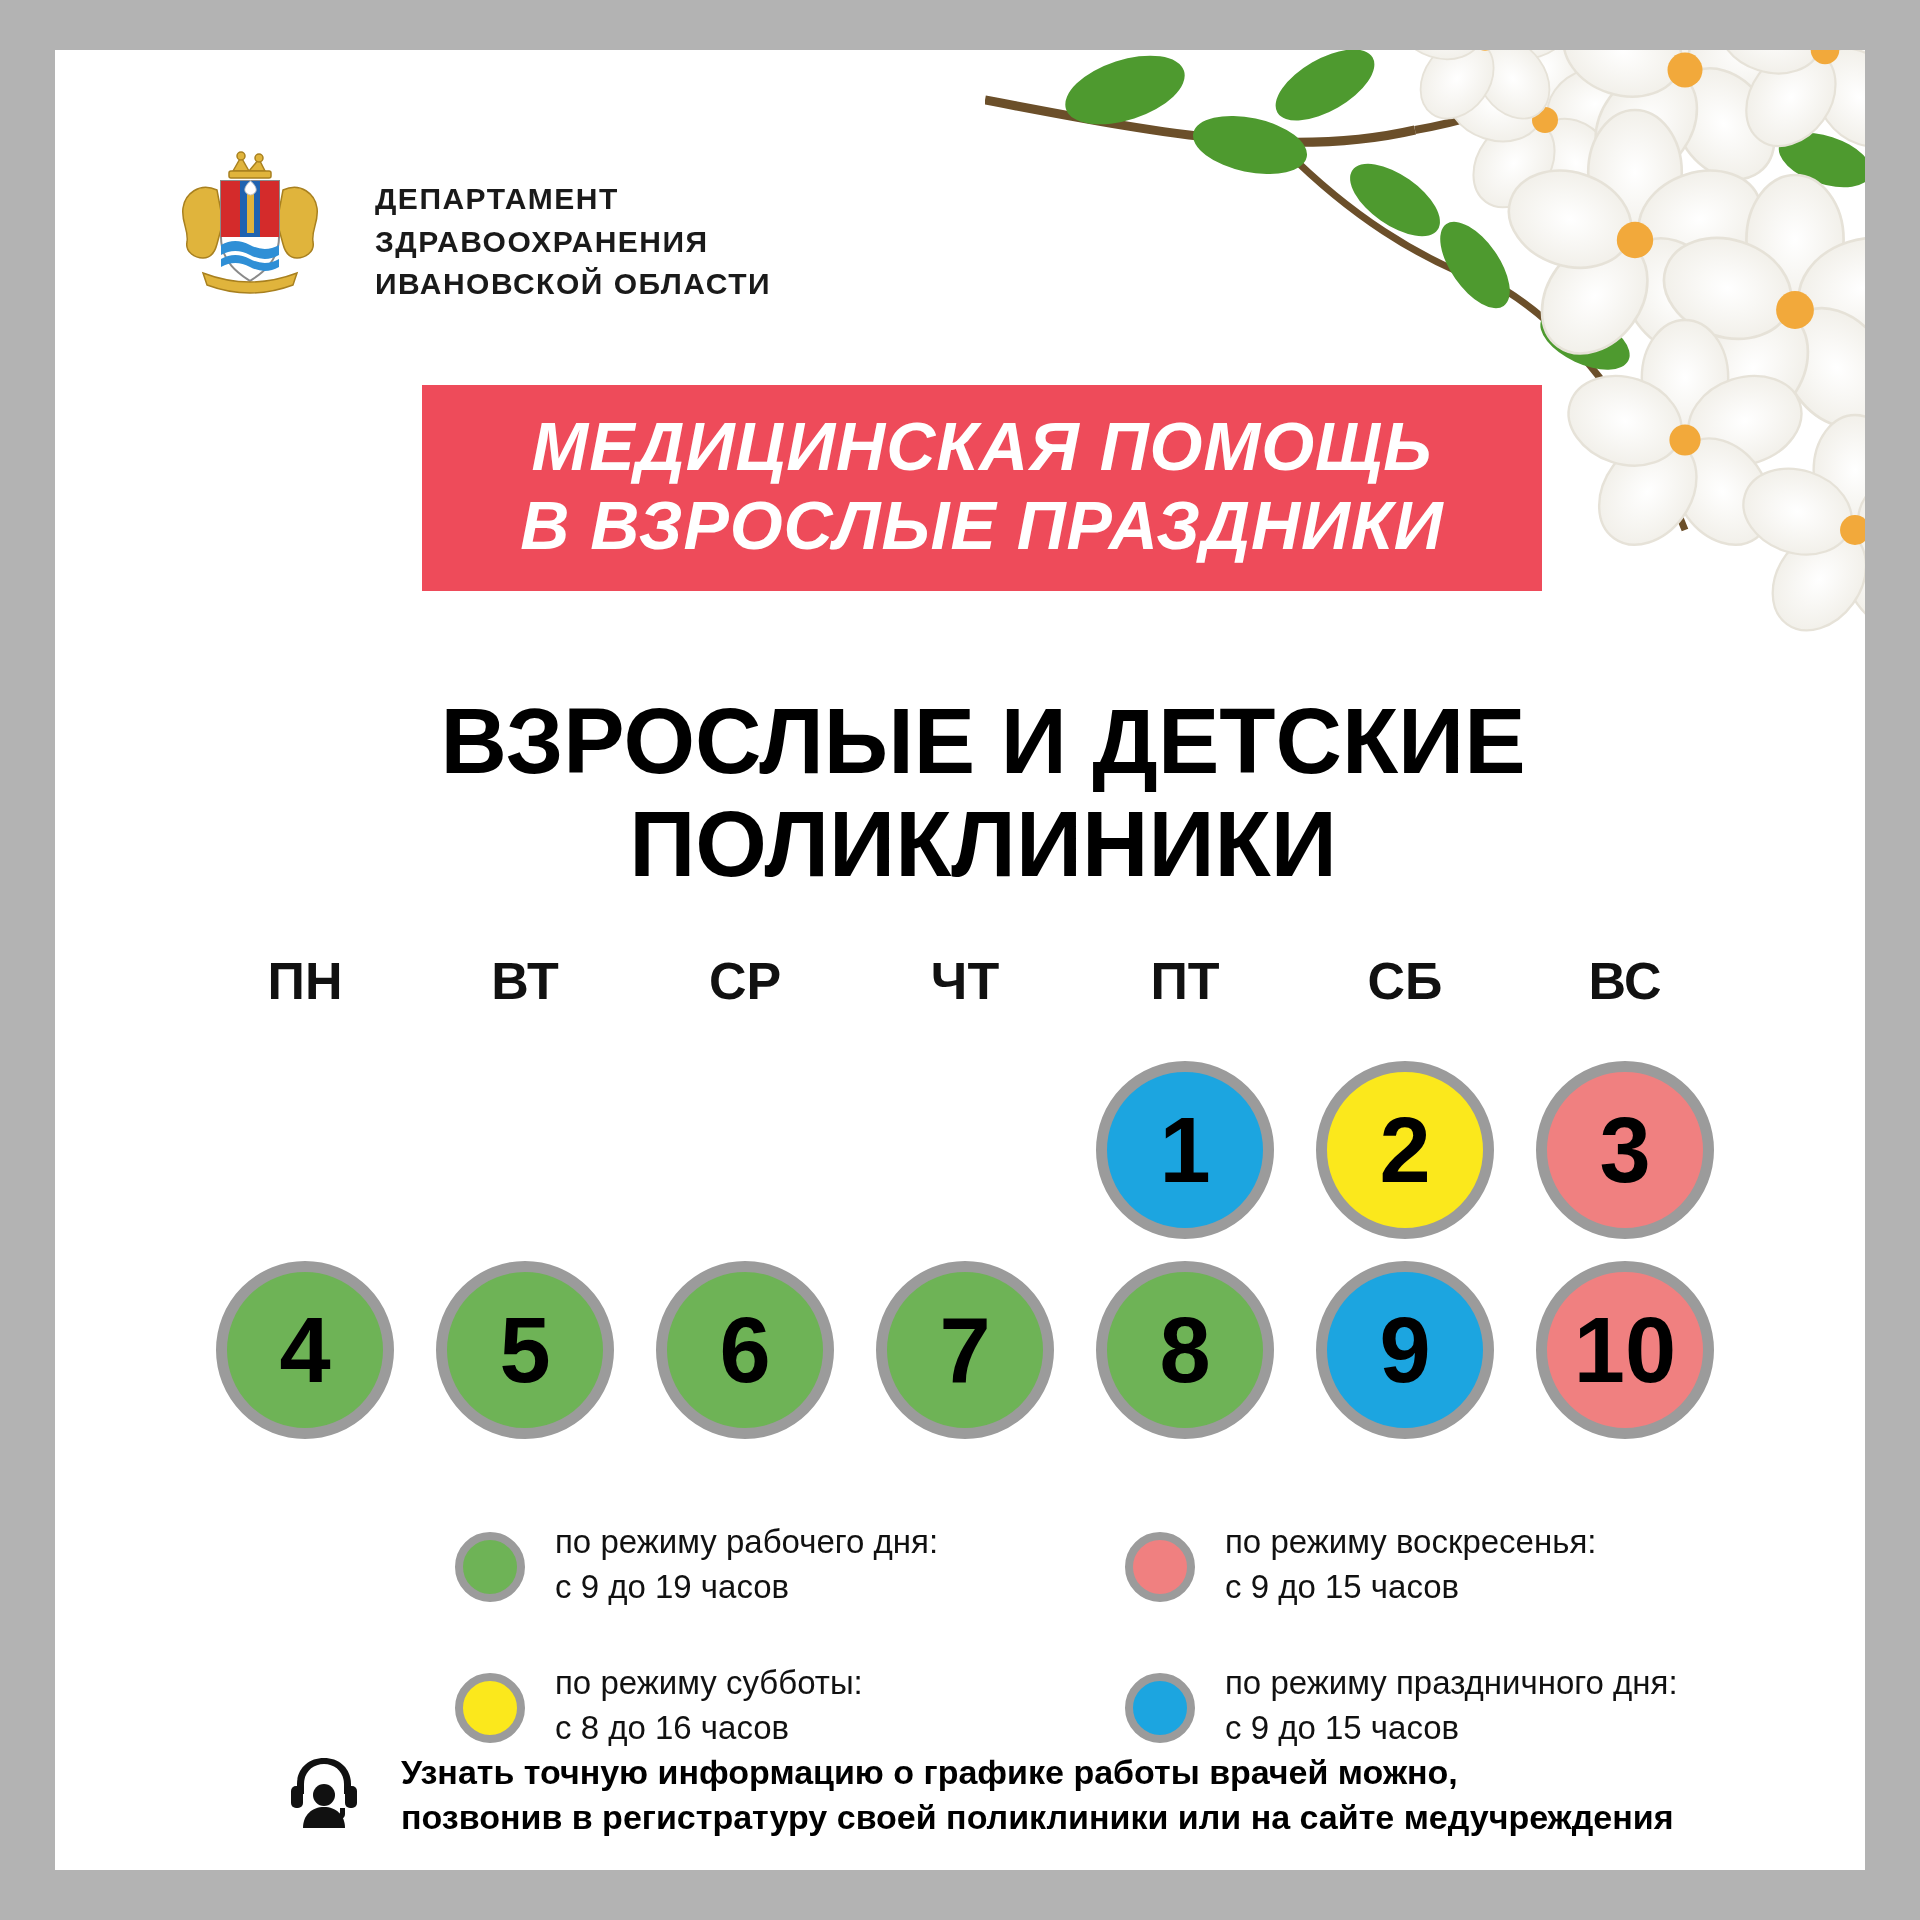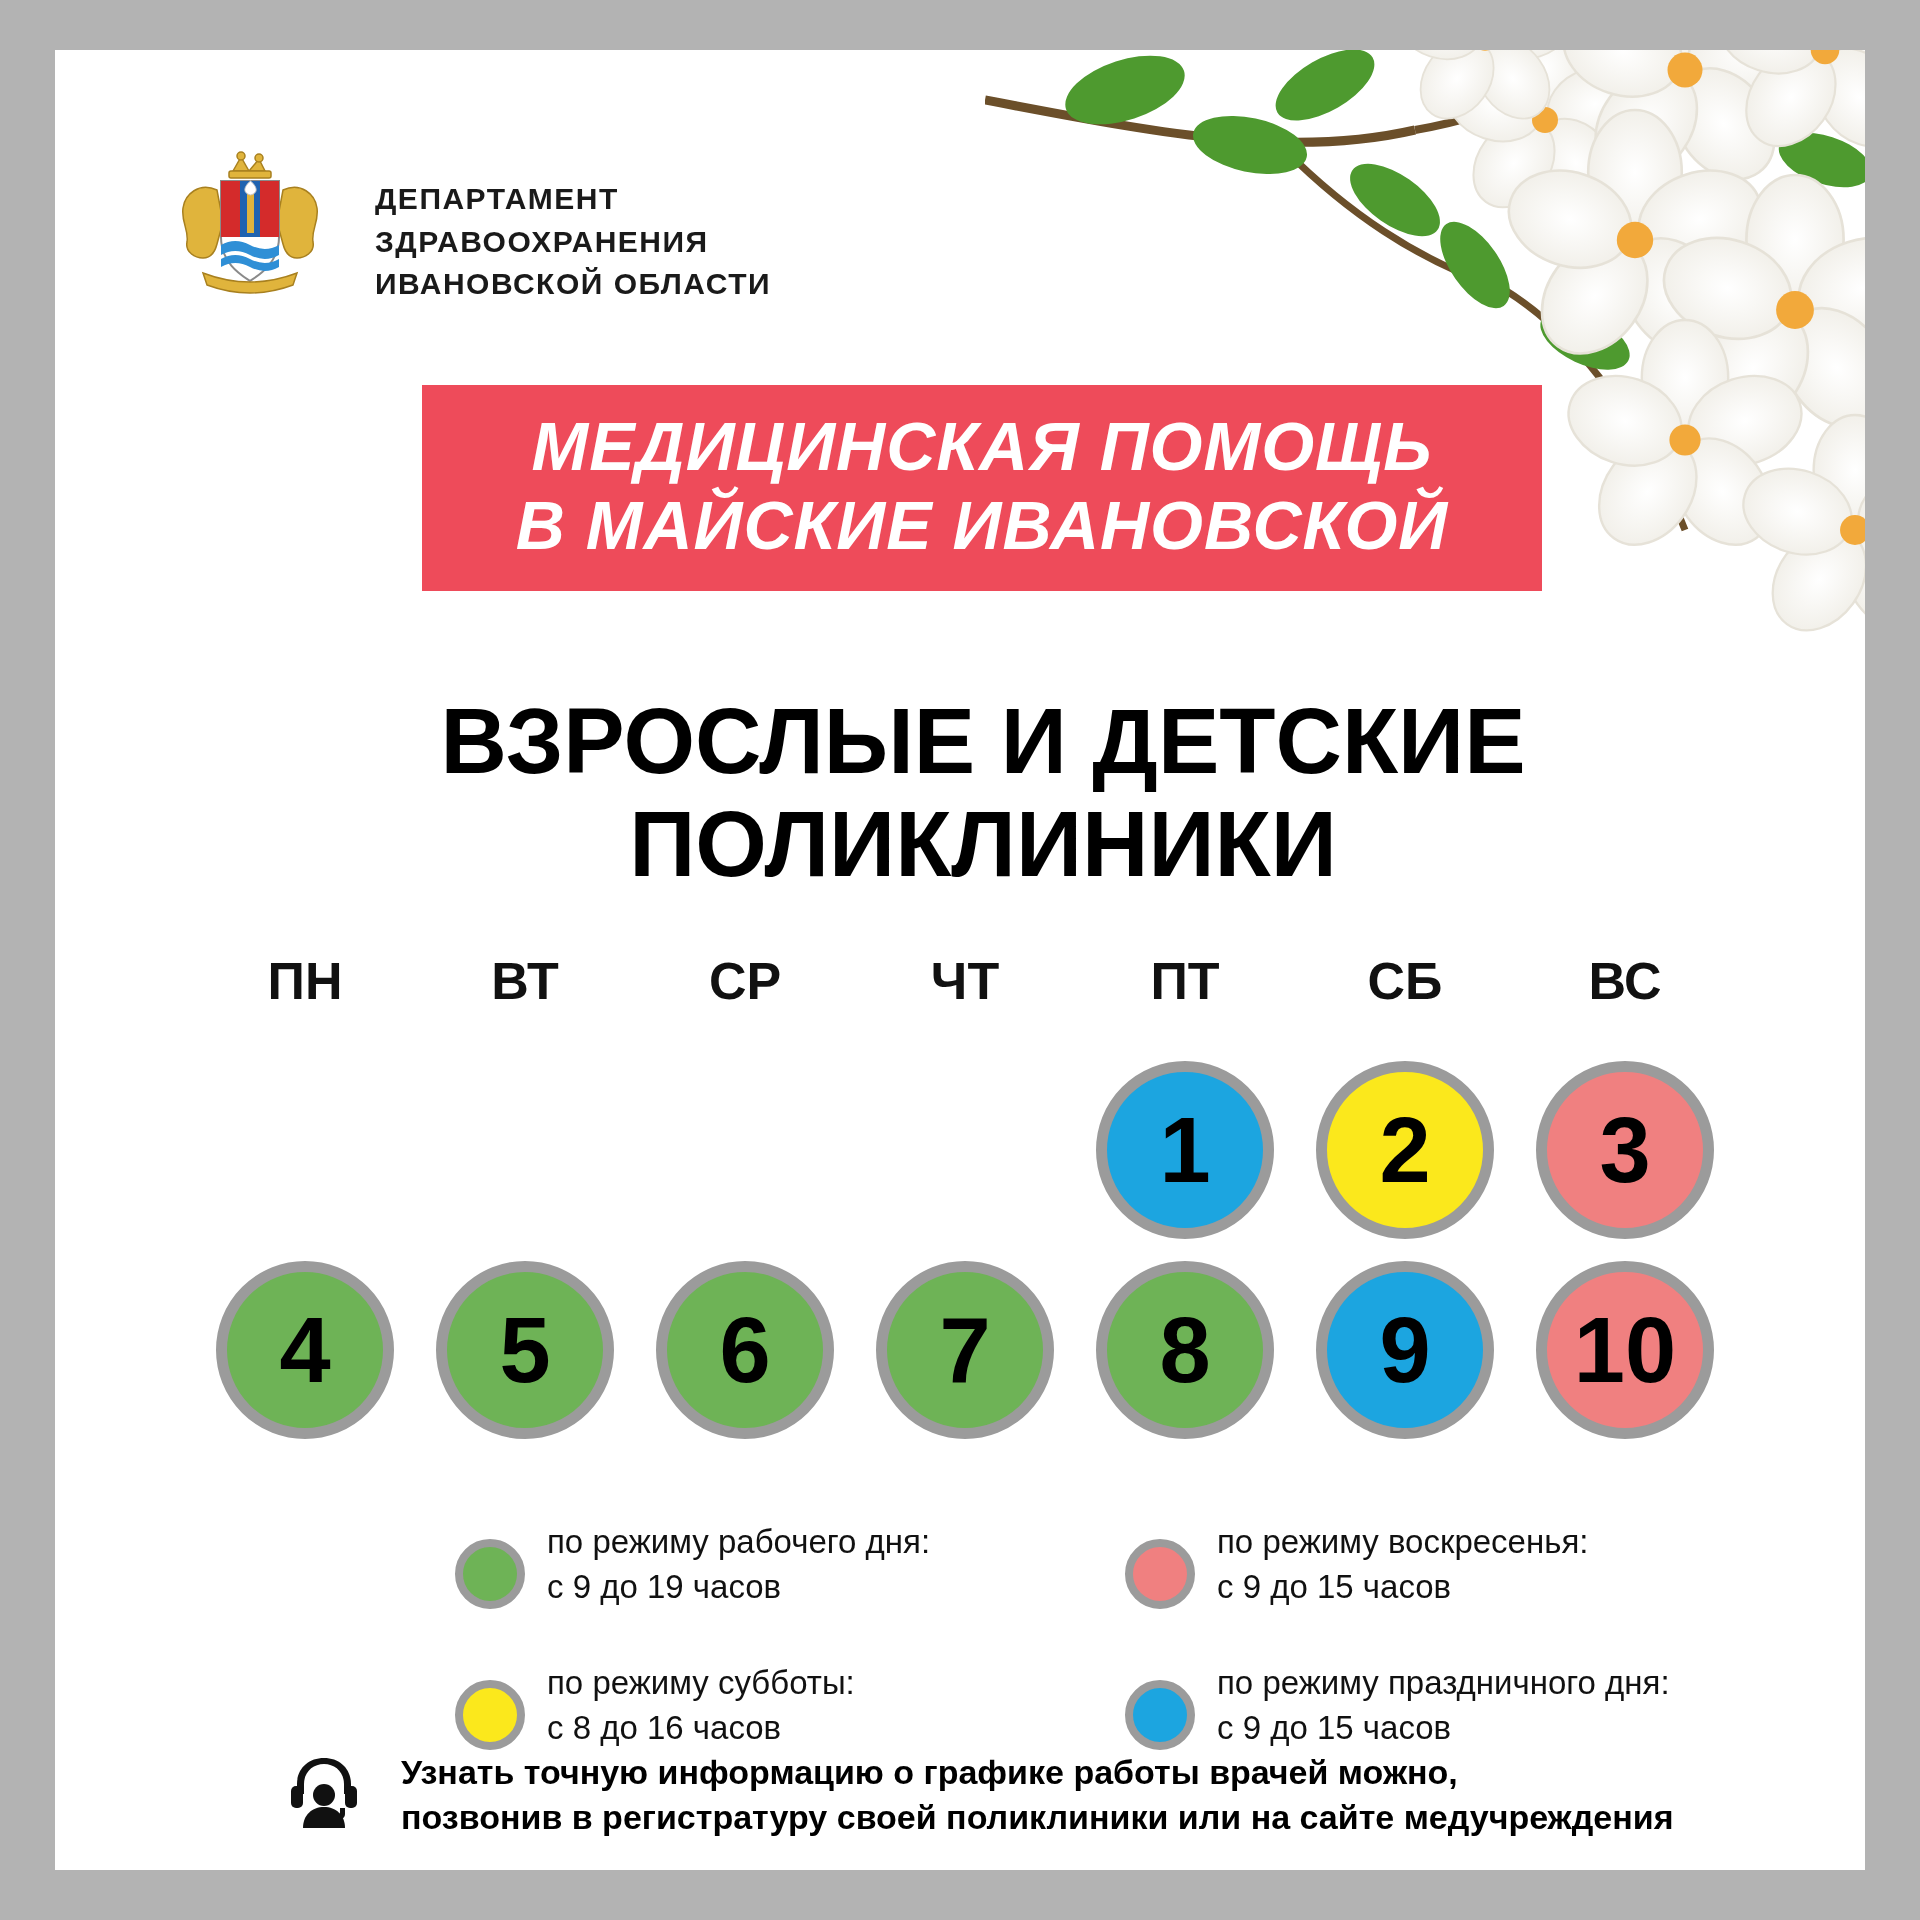--- a/index.html
+++ b/index.html
@@ -160,22 +160,22 @@
     top: 1470px;
     width: 1300px;
     display: grid;
     grid-template-columns: 1fr 1fr;
     grid-row-gap: 52px;
     grid-column-gap: 40px;
     z-index: 3;
   }
   .legend-item {
     display: flex;
-    align-items: flex-end;
-    gap: 22px;
+    align-items: center;
+    gap: 30px;
   }
   .legend-dot {
     width: 70px;
     height: 70px;
     min-width: 70px;
     border-radius: 50%;
     border: 8px solid #9b9b9b;
     box-sizing: border-box;
     margin-top: 4px;
   }
@@ -355,21 +355,21 @@
     </svg>
     <div class="dept-text">
       <div>ДЕПАРТАМЕНТ</div>
       <div>ЗДРАВООХРАНЕНИЯ</div>
       <div>ИВАНОВСКОЙ ОБЛАСТИ</div>
     </div>
   </div>
 
   <div class="red-banner">
     <div class="line">МЕДИЦИНСКАЯ ПОМОЩЬ</div>
-    <div class="line">В МАЙСКИЕ ИВАНОВСКОЙ</div>
+    <div class="line">В ВЗРОСЛЫЕ ПРАЗДНИКИ</div>
   </div>
 
   <div class="big-title">
     <div class="line">ВЗРОСЛЫЕ И ДЕТСКИЕ</div>
     <div class="line">ПОЛИКЛИНИКИ</div>
   </div>
 
   <div class="weekdays">
     <div class="weekday">ПН</div>
     <div class="weekday">ВТ</div>

